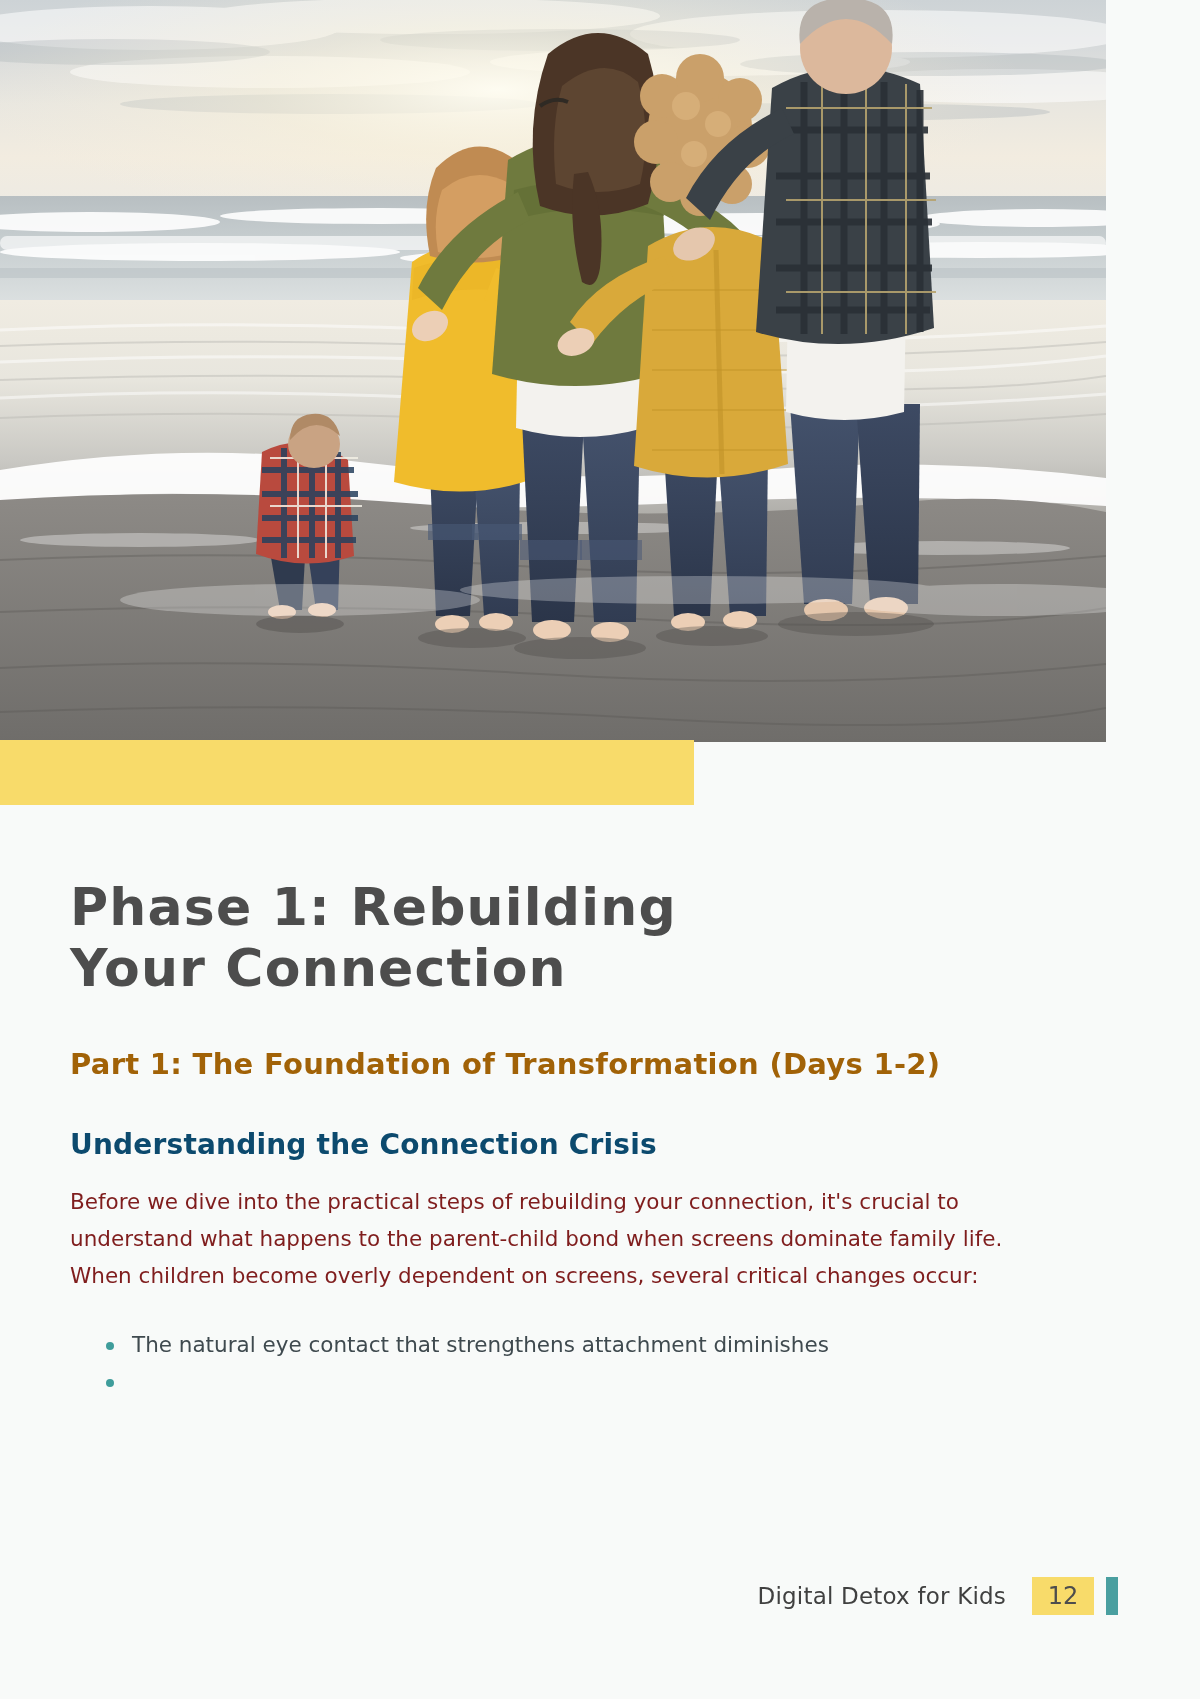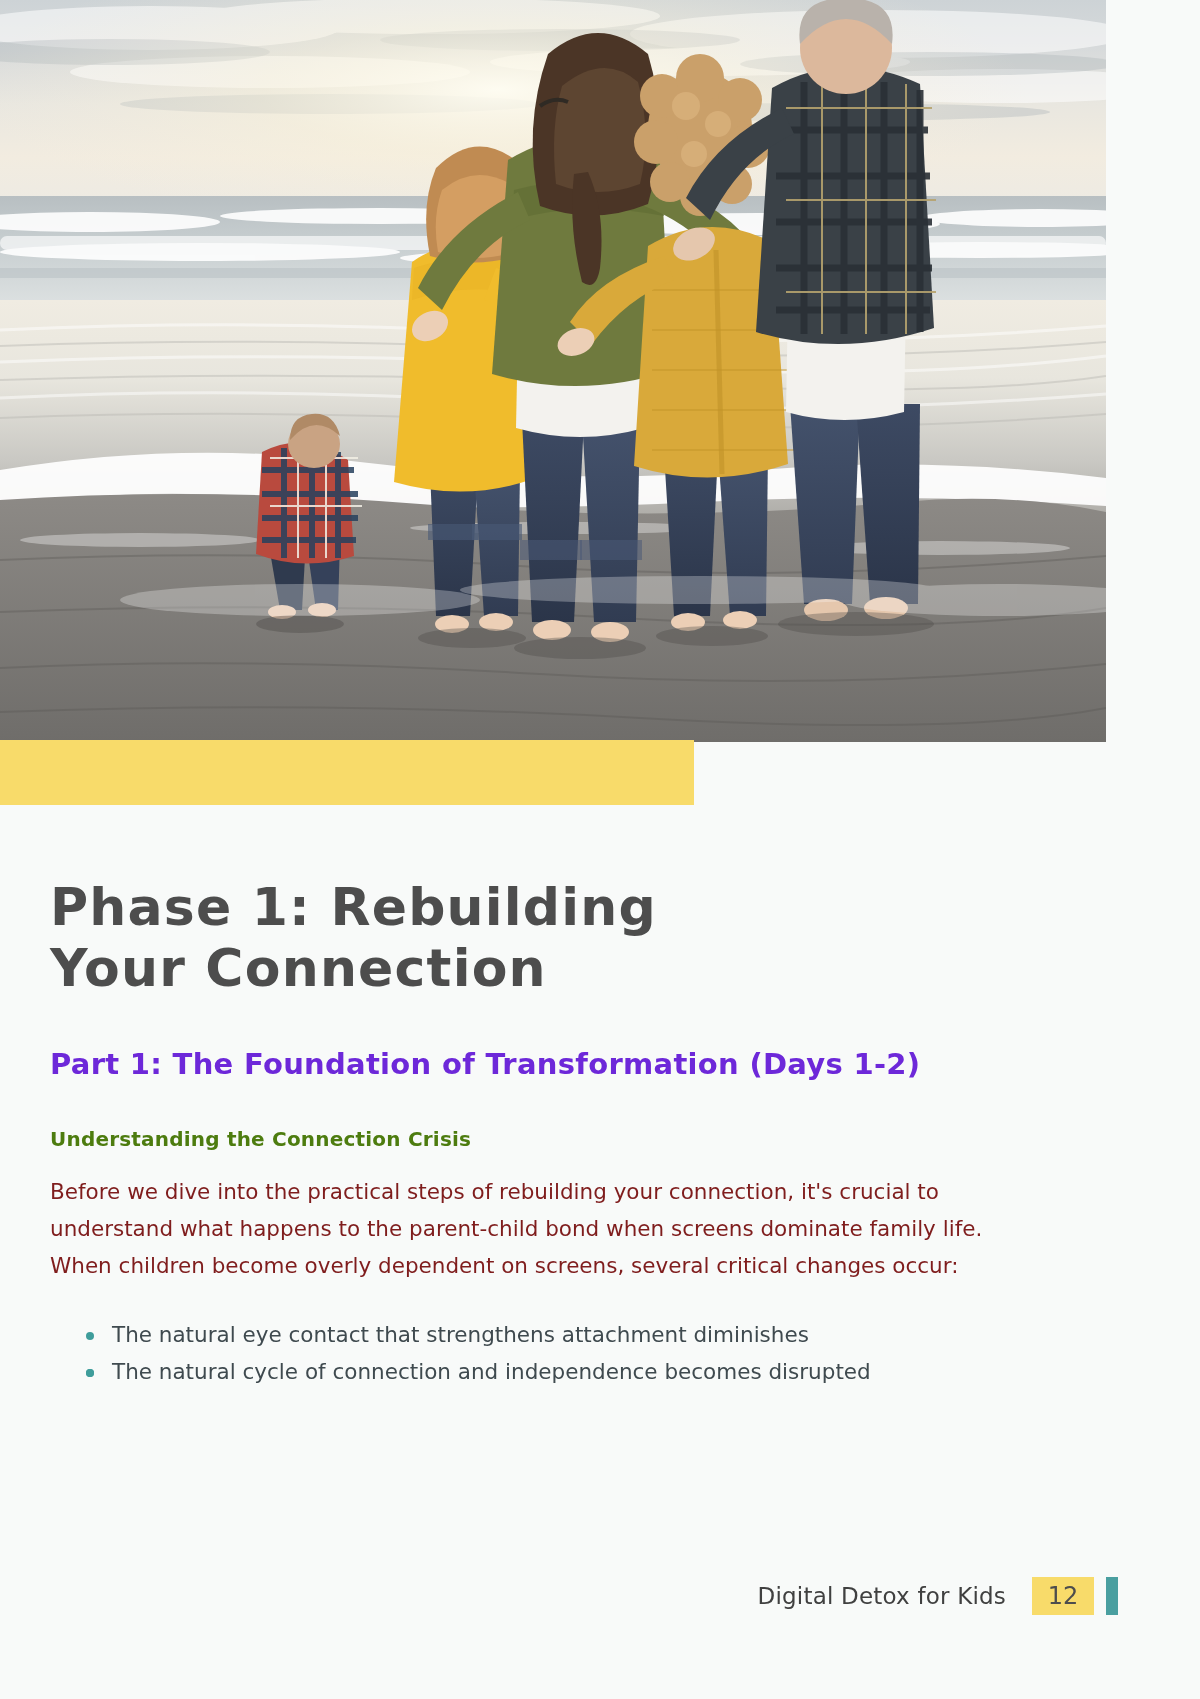--- a/index.html
+++ b/index.html
@@ -28,52 +28,52 @@
   .accent-bar {
     position:absolute; left:0; top:740px;
     width:694px; height:65px;
     background:#f8db6a;
   }
 
   
   .content {
     position:absolute; left:0; top:805px;
     width:1200px; height:894px;
-    padding:0 50px;
+    padding:0 70px;
     background:#f8faf9;
   }
 
   .page-title {
     margin-top:72px;
     font-family:"DejaVu Sans", sans-serif;
     font-weight:700;
     font-size:52px;
     line-height:1.18;
     letter-spacing:1.2px;
     color:#4d4d4d;
     max-width:760px;
   }
 
   .part-title {
     margin-top:46px;
     font-weight:700;
     font-size:29px;
     line-height:1.28;
     letter-spacing:0.3px;
-    color:#6d28d9;
+    color:#a16207;
     max-width:950px;
   }
 
   .section-heading {
     margin-top:44px;
     font-weight:700;
-    font-size:20px;
+    font-size:28px;
     line-height:1.25;
     letter-spacing:0.2px;
-    color:#4d7c0f;
+    color:#0c4a6e;
   }
 
   .body-text {
     margin-top:22px;
     font-size:21.5px;
     line-height:1.72;
     color:#7f1d1d;
     max-width:980px;
   }
 
@@ -393,24 +393,20 @@
     <p class="body-text">Before we dive into the practical steps of rebuilding your connection, it's crucial to understand what happens to the parent-child bond when screens dominate family life. When children become overly dependent on screens, several critical changes occur:</p>
 
     <ul class="bullet-list">
       <li>
         <span class="dot"></span>
         <span>The natural eye contact that strengthens attachment diminishes</span>
       </li>
       <li>
         <span class="dot"></span>
       </li>
-      <li>
-        <span class="dot"></span>
-        <span>The natural cycle of connection and independence becomes disrupted</span>
-      </li>
     </ul>
   </div>
 
   <div class="footer">
     <span class="footer-title">Digital Detox for Kids</span>
     <span class="page-number-box">12</span>
     <span class="footer-tick"></span>
   </div>
 
 </div>

